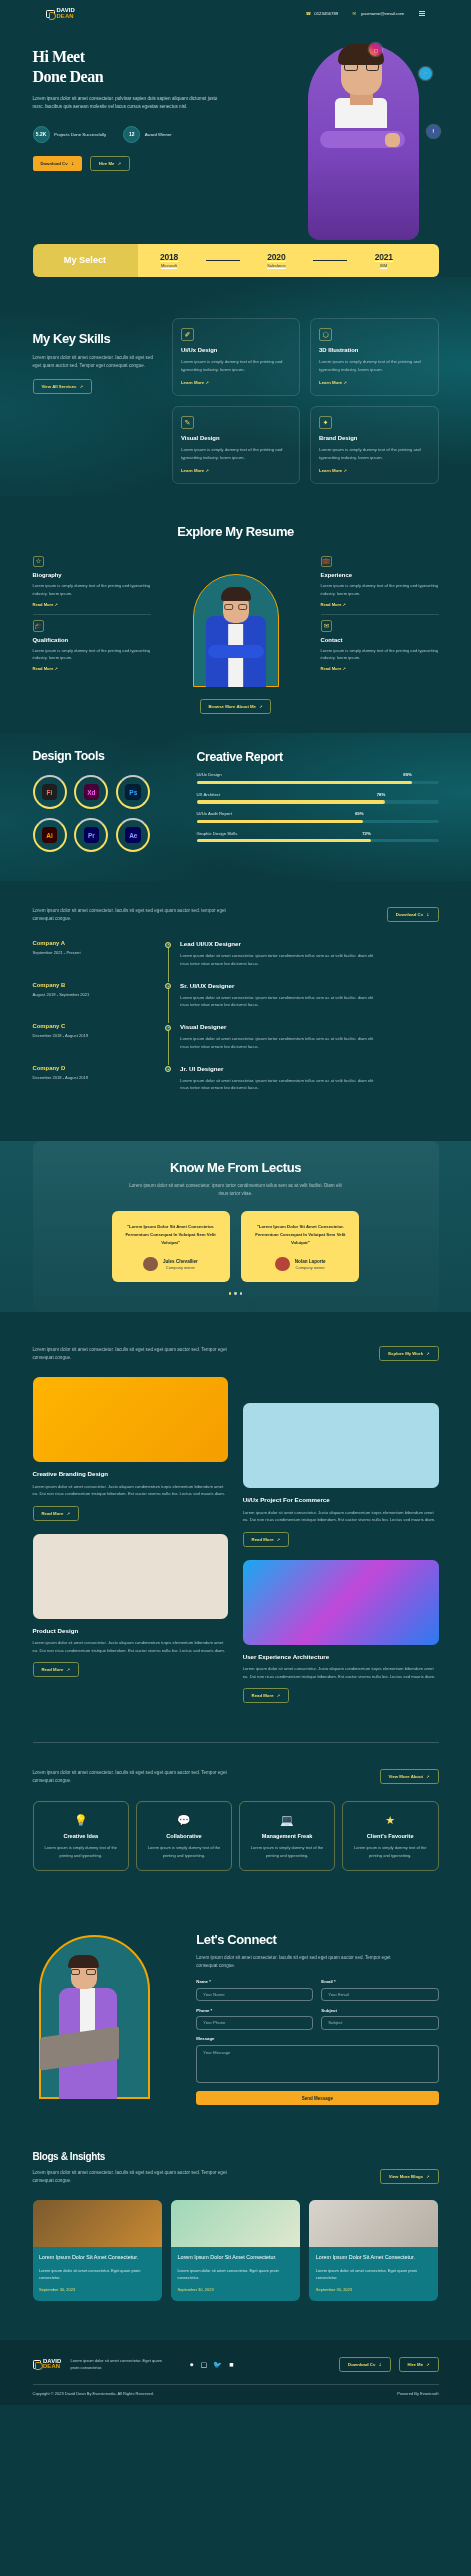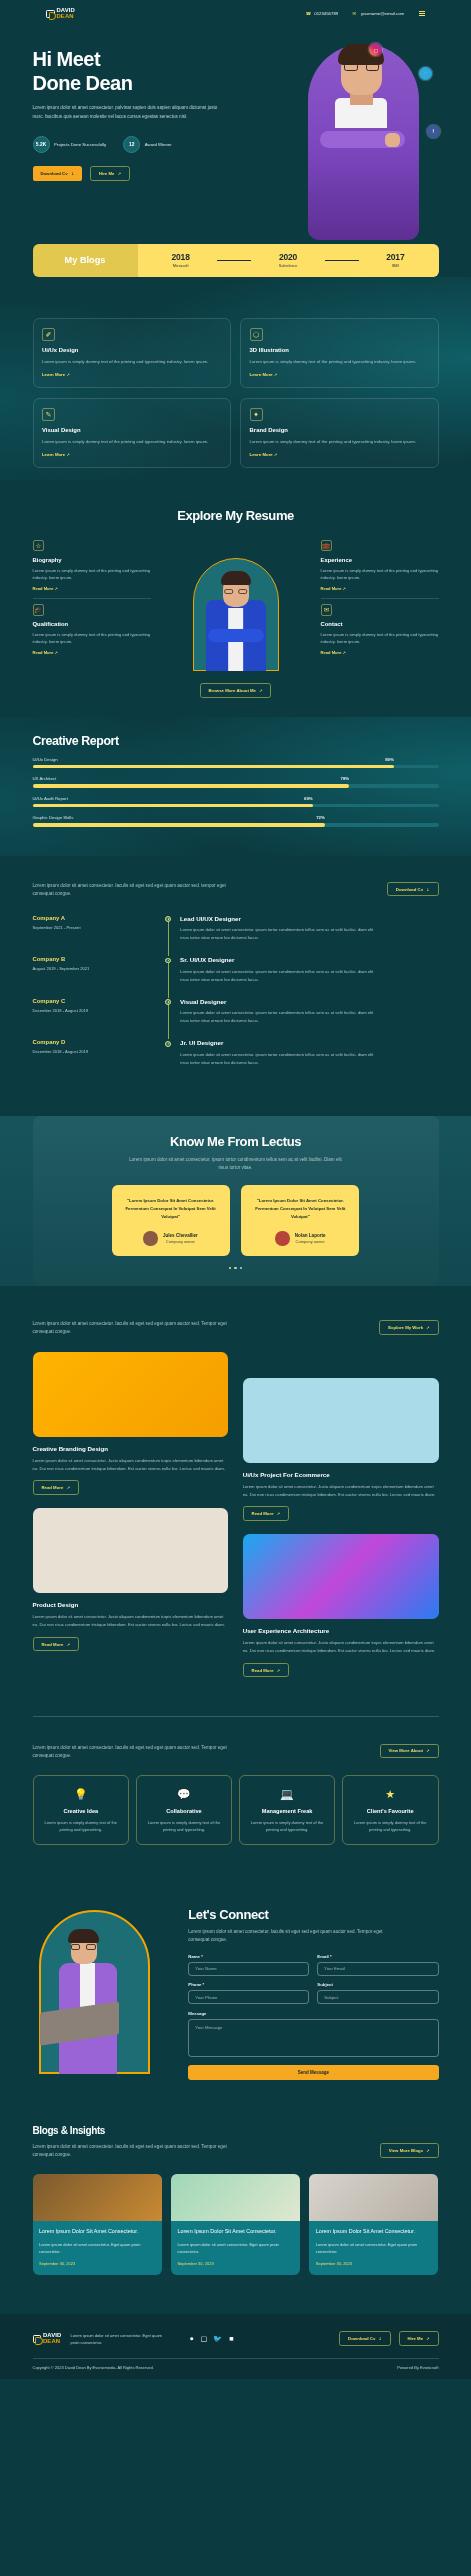--- a/index.html
+++ b/index.html
@@ -46,21 +46,21 @@
   .logo-txt .l2 { font-size:5.9px; font-weight:700; color:#f0a500; letter-spacing:0.1px;}
   .top-right { margin-left:auto; display:flex; align-items:center; gap:14.4px; }
   .contact-chip { display:flex; align-items:center; gap:3.3px; font-size:4.3px; color:#e7f0f0; }
   .ic { width:5.2px; height:5.2px; display:inline-block; }
   .burger { display:flex; flex-direction:column; gap:1px; cursor:pointer; }
   .burger i { display:block; width:6.5px; height:1px; background:#f7dd62; }
 
   
   .hero { position:relative; height:216px; }
   .hero-inner { width:406px; margin:0 auto; padding-top:19.6px; position:relative; }
-  .hero h1 { font-size:20px; font-weight:700; line-height:1.22; letter-spacing:-0.5px; }
+  .hero h1 { font-size:16px; font-weight:700; line-height:1.22; letter-spacing:-0.5px;font-family:Liberation Serif, serif; }
   .hero .sub { width:190px; margin-top:8.5px; color:#bcd2d3; font-size:4.6px; line-height:1.85; }
   .stats { display:flex; align-items:center; gap:17px; margin-top:14.4px; }
   .stat { display:flex; align-items:center; gap:4.6px; }
   .stat .circ {
     width:17px; height:17px; border-radius:50%; background:#17636a;
     border:0.7px solid #2d8189; display:flex; align-items:center; justify-content:center;
     font-size:4.9px; font-weight:700; color:#fff;
   }
   .stat .lbl { font-size:4.3px; color:#dbe8e8; }
   .hero-btns { display:flex; gap:7.9px; margin-top:13px; }
@@ -98,22 +98,23 @@
   
   .career {
     width:406px; margin:0 auto; display:flex; border-radius:5.9px; overflow:hidden;
     position:relative; z-index:3;
   }
   .career-lab {
     width:105px; background:#e3c84f; display:flex; align-items:center; justify-content:center;
     font-size:9.2px; font-weight:700; color:#fff;
   }
   .career-items {
-    flex:1; background:#ffe066; display:flex; align-items:center; justify-content:center; gap:0;
+    flex:1; background:#ffe066; display:flex; align-items:center; gap:0;
     padding:8.5px 0;
+    text-decoration:underline;
   }
   .c-item { text-align:center; width:63px; }
   .c-item .y { font-size:8.5px; font-weight:700; color:#17282a; letter-spacing:-0.2px; }
   .c-item .c { font-size:3.9px; color:#2a3a3c; margin-top:1.3px; }
   .c-line { width:34px; height:0.9px; background:#1d2c2e; margin:0 5.2px; }
 
   
   .sec { position:relative; }
   .teal-glow {
     position:absolute; inset:0; pointer-events:none;
@@ -267,21 +268,21 @@
     background:#1d6d74;
   }
   .cp-head { position:absolute; left:38px; bottom:110px; width:26px; height:30px; background:#e3b08c; border-radius:13px 13px 9.8px 9.8px; }
   .cp-hair { position:absolute; left:35px; bottom:131px; width:31px; height:13.7px; background:#35221a; border-radius:15.7px 15.7px 3.9px 3.9px; }
   .cp-gl { position:absolute; left:38px; bottom:124px; width:25px; height:5.9px; }
   .cp-gl i { position:absolute; width:9.8px; height:5.9px; border:0.8px solid #4b3a2a; border-radius:2px; }
   .cp-gl i:first-child{left:0;} .cp-gl i:last-child{right:0;}
   .cp-body { position:absolute; left:26px; bottom:0; width:58px; height:111px; background:#9a63d6; border-radius:9.2px 9.2px 0 0; }
   .cp-shirt { position:absolute; left:47px; bottom:39px; width:15.7px; height:72px; background:#f2f2f2; }
   .cp-lap { position:absolute; left:7.9px; bottom:34px; width:79px; height:33px; background:#8b8178; transform:skewY(-8deg); border-radius:2.6px; }
-  .c-right { flex:1; padding-top:17px; }
+  .c-right { flex:1; padding-top:17px;margin-left:8px; }
   .c-right .h1 { font-size:13px; }
   .c-right > p { margin-top:5.9px; width:196px; }
   .form { margin-top:9.2px; }
   .f-row { display:flex; gap:7.9px; margin-bottom:6.5px; }
   .f-field { flex:1; }
   .f-label { font-size:4.3px; font-weight:700; color:#eaf3f3; }
   .f-input {
     width:100%; margin-top:3.3px; height:13.7px; border-radius:3.3px;
     background:transparent; border:0.7px solid rgba(255,255,255,.35);
     color:#cfe1e1; font-size:4.3px; padding:0 5.9px;
@@ -395,43 +396,51 @@
             <i></i>
           </div>
         <div class="soc-badge soc-ig">◻</div>
         <div class="soc-badge soc-tw">🐦</div>
         <div class="soc-badge soc-fb">f</div>
       </div>
     </div>
   </div>
 
   <div class="career">
-    <div class="career-lab">My Blogs</div>
+    <div class="career-lab">My Select</div>
     <div class="career-items">
       <div class="c-item">
         <div class="y">2018</div>
         <div class="c">Microsoft</div>
       </div>
       <span class="c-line"></span>
       <div class="c-item">
         <div class="y">2020</div>
         <div class="c">Salesforce</div>
       </div>
       <span class="c-line"></span>
       <div class="c-item">
-        <div class="y">2017</div>
+        <div class="y">2021</div>
         <div class="c">IBM</div>
       </div>
     </div>
   </div>
 
   <div class="sec">
     <div class="teal-glow"></div>
     <div class="wrap skills">
       <div class="skills-grid">
+        <div class="skills-left">
+          <div class="h1">My Key Skills</div>
+          <p class="muted">Lorem ipsum dolor sit amet consectetur. Iaculis sit eget sed eget quam auctor sed. Tempor eget consequat congue.</p>
+          <button class="btn-outline">
+            <span>View All Services</span>
+            <span class="arrow">↗</span>
+          </button>
+        </div>
         <div class="sk-cards">
           <div class="sk-card">
             <div class="sk-ico">
                 <span>✐</span>
               </div>
             <h3>Ui/Ux Design</h3>
             <p>Lorem ipsum is simply dummy text of the printing and typesetting industry. lorem ipsum.</p>
             <div class="sk-more"><span>Learn More</span> <span class="arrow">↗</span></div>
           </div>
           <div class="sk-card">
@@ -523,20 +532,43 @@
           <span>Browse More About Me</span>
           <span class="arrow">↗</span>
         </button>
       </div>
     </div>
   </div>
 
   <div class="sec">
     <div class="teal-glow"></div>
     <div class="wrap tools">
+      <div class="tools-left">
+        <div class="h1">Design Tools</div>
+        <div class="tool-grid">
+          <div class="tool">
+              <div class="chip" style="background:#1e1e1e;color:#ff7262">Fi</div>
+            </div>
+          <div class="tool">
+              <div class="chip" style="background:#470137;color:#ff61f6">Xd</div>
+            </div>
+          <div class="tool">
+              <div class="chip" style="background:#001e36;color:#31a8ff">Ps</div>
+            </div>
+          <div class="tool">
+              <div class="chip" style="background:#330000;color:#ff9a00">Ai</div>
+            </div>
+          <div class="tool">
+              <div class="chip" style="background:#00005b;color:#9999ff">Pr</div>
+            </div>
+          <div class="tool">
+              <div class="chip" style="background:#00005b;color:#9999ff">Ae</div>
+            </div>
+        </div>
+      </div>
 
       <div class="creative">
         <div class="h1">Creative Report</div>
 
         <div class="bar-row">
           <div class="bar-top">
             <span>Ui/Ux Design</span>
             <span class="bar-pct" id="p0" style="margin-left: auto; margin-right: 11%;">89%</span>
           </div>
           <div class="bar-track">

